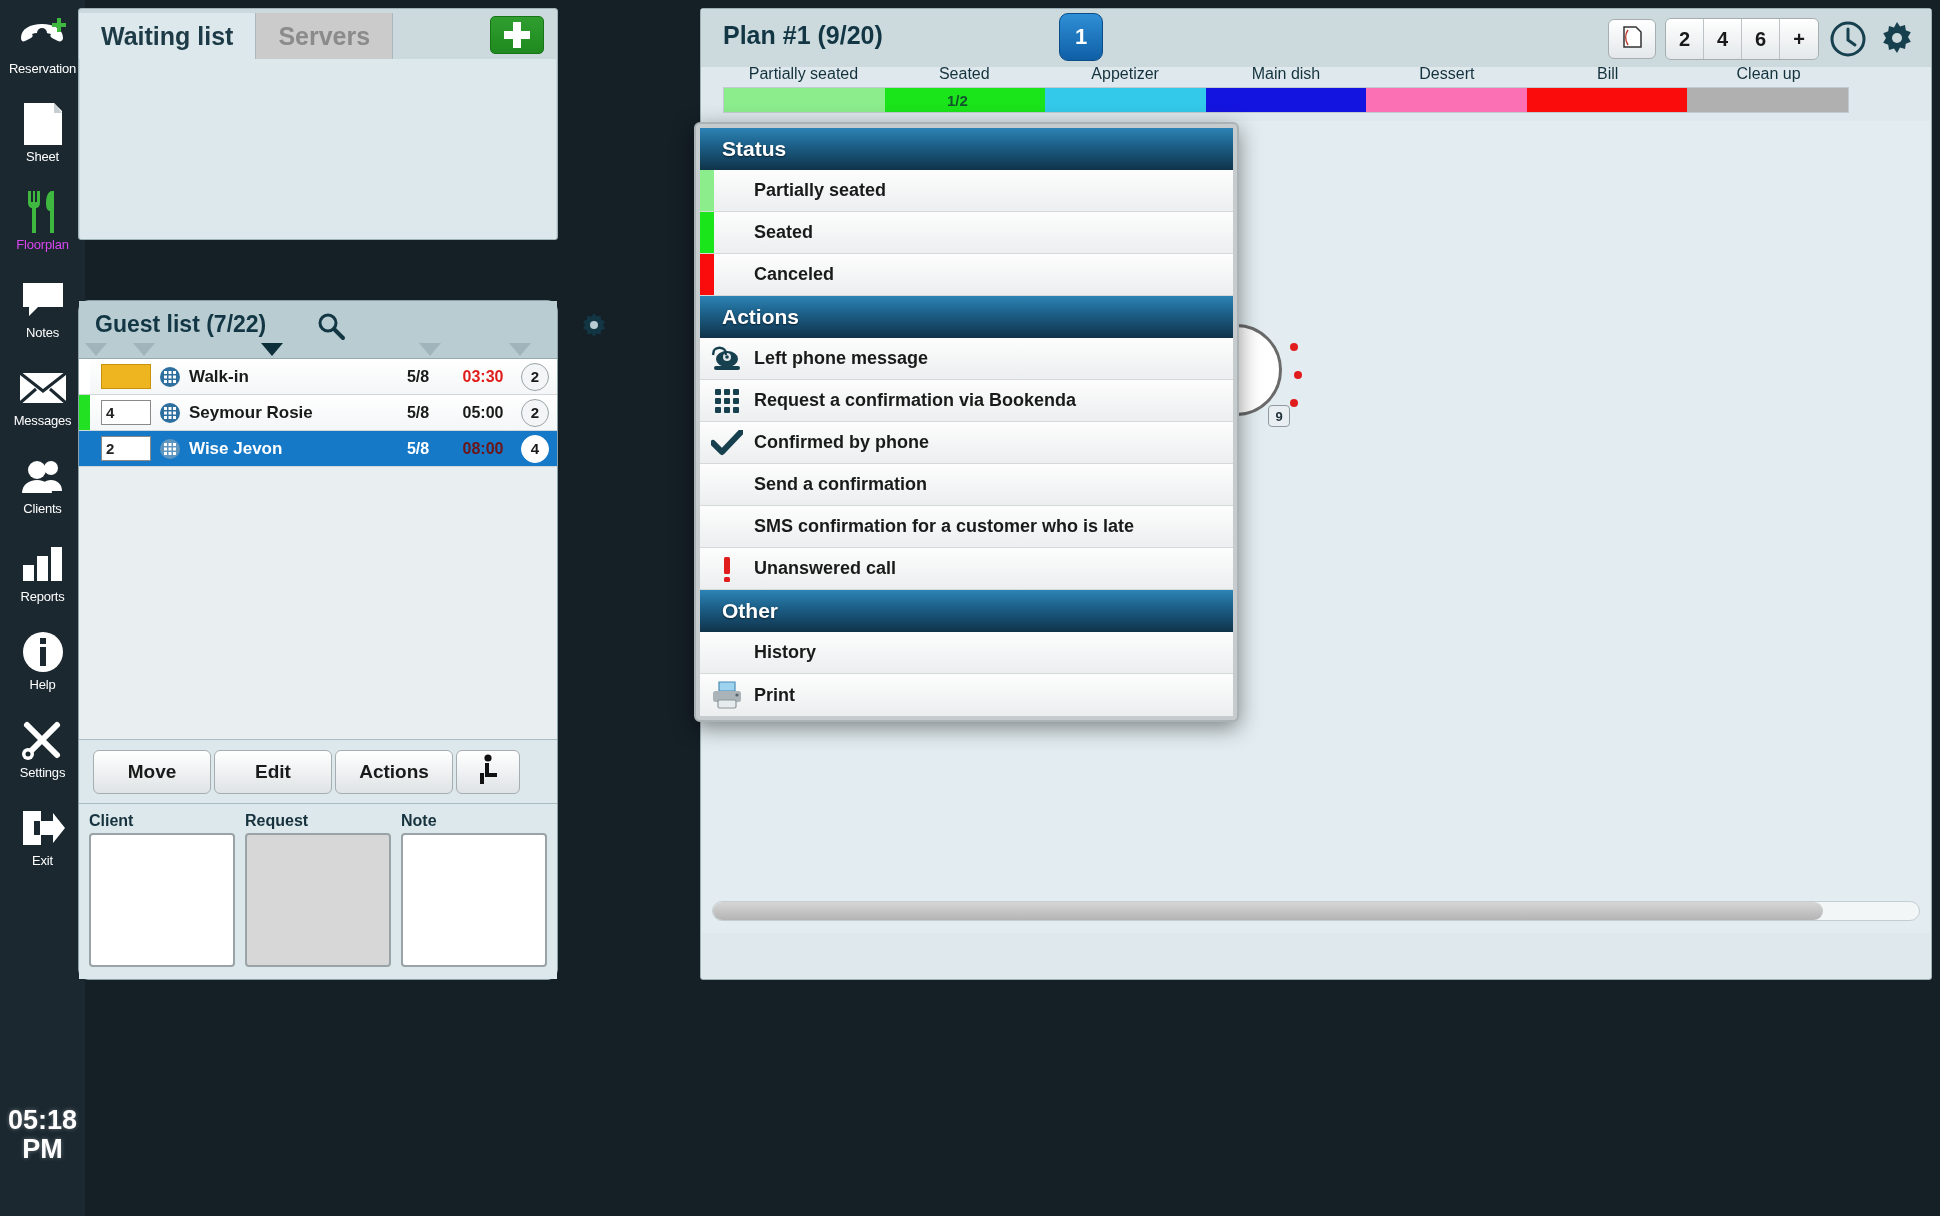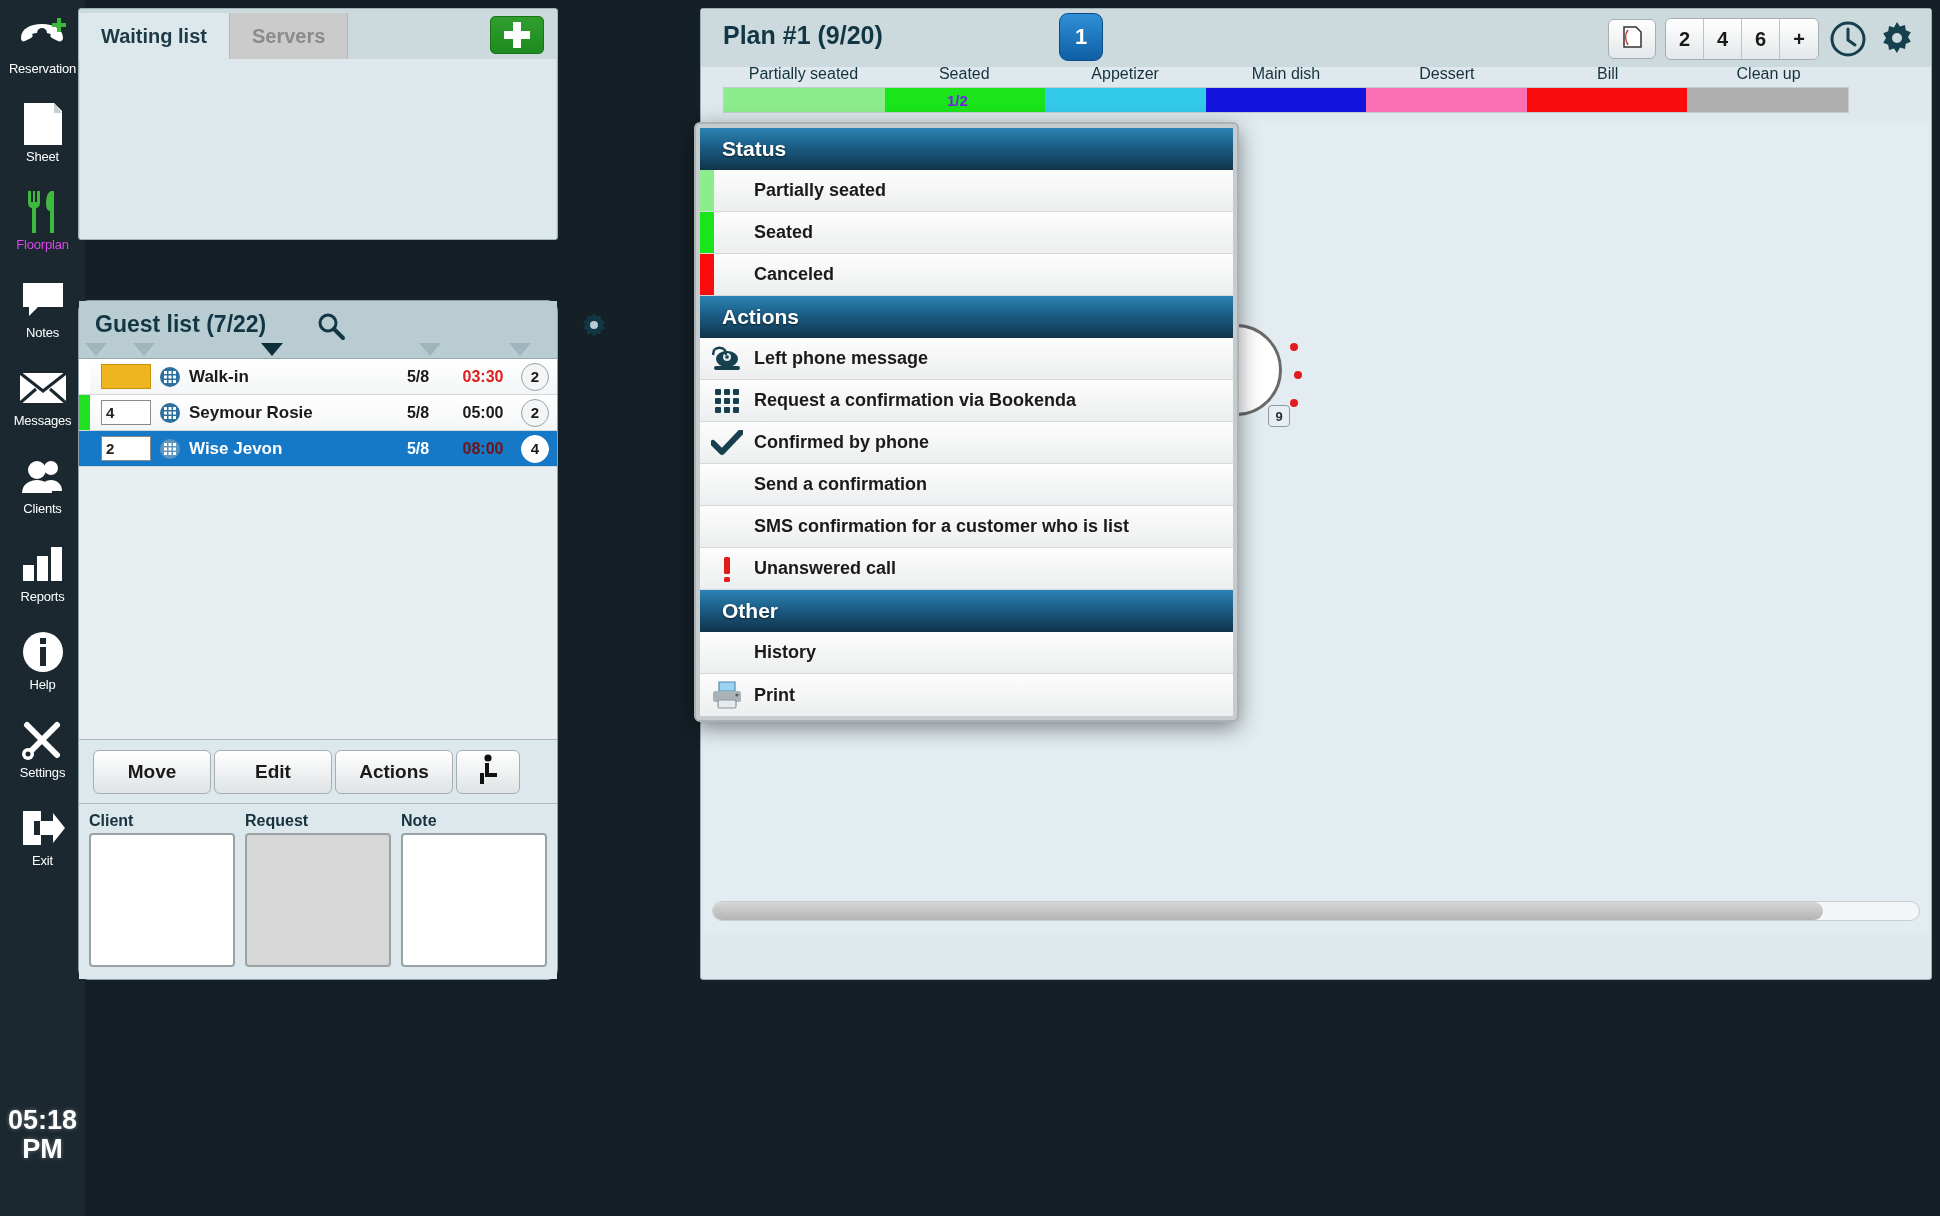--- a/index.html
+++ b/index.html
@@ -36,21 +36,21 @@
   #waiting-card {
     position: absolute; left: 78px; top: 8px; width: 480px; height: 232px;
     background: #ccdade;
     border: 1px solid #9fb2b8;
     border-radius: 3px;
   }
   #waiting-tabs { display: flex; height: 50px; align-items: flex-start; padding-top: 4px; }
   .wtab {
     height: 46px; padding: 0 22px;
     display: flex; align-items: center;
-    font-size: 20px; font-weight: bold;
+    font-size: 25px; font-weight: bold;
     border-right: 1px solid #a8b8bd;
     cursor: pointer;
   }
   .wtab.active { background: #dce8eb; color: #1d3a47; }
   .wtab.inactive { background: #cbcbcb; color: #8b8b8b; }
   #add-btn {
     position: absolute; right: 13px; top: 7px;
     width: 54px; height: 38px; border-radius: 5px;
     background: linear-gradient(#2f9e2f, #1f8a1f);
     border: 1px solid #177417;
@@ -207,21 +207,21 @@
     position: absolute; left: 22px; top: 56px; width: 1126px;
   }
   #legend-labels { display: flex; height: 22px; }
   #legend-labels div {
     flex: 1; text-align: center; font-size: 16px; color: #14323d; font-weight: normal;
   }
   #legend-bar { display: flex; height: 26px; border: 1px solid #bfcdd2; }
   #legend-bar div { flex: 1; position: relative; }
   #legend-bar .seg-frac {
     position: absolute; left: 0; right: 15px; top: 4px; text-align: center;
-    font-size: 15px; font-weight: bold; color: #6d28d9;
+    font-size: 15px; font-weight: bold; color: #14532d;
   }
 
   #plan-canvas {
     position: absolute; left: 1px; top: 112px; right: 1px; bottom: 46px;
     background: #e3edf1; overflow: hidden;
   }
   #table-9 {
     position: absolute; left: 488px; top: 203px;
     width: 92px; height: 92px; border-radius: 50%;
     background: #ffffff; border: 3px solid #6a6a6a;
@@ -657,21 +657,21 @@
         <svg width="32" height="26" viewBox="0 0 32 26">
           <path d="M2 13l9 9L30 2" stroke="#17404f" stroke-width="6" fill="none" stroke-linecap="round" stroke-linejoin="round"></path>
         </svg>
       </span>
       <span class="ctx-lbl">Confirmed by phone</span>
     </div>
     <div class="ctx-item">
       <span class="ctx-lbl indent">Send a confirmation</span>
     </div>
     <div class="ctx-item">
-      <span class="ctx-lbl indent">SMS confirmation for a customer who is list</span>
+      <span class="ctx-lbl indent">SMS confirmation for a customer who is late</span>
     </div>
     <div class="ctx-item">
       <span class="ctx-ico">
         <svg width="14" height="28" viewBox="0 0 14 28">
           <rect x="4" y="2" width="6" height="17" rx="1.5" fill="#e01c1c"></rect>
           <rect x="4" y="22" width="6" height="5" rx="1.5" fill="#e01c1c"></rect>
         </svg>
       </span>
       <span class="ctx-lbl">Unanswered call</span>
     </div>

